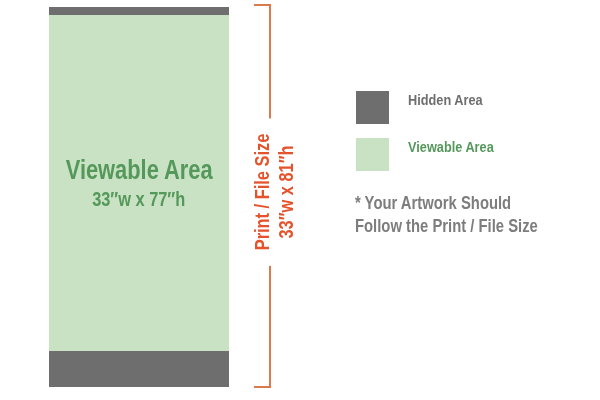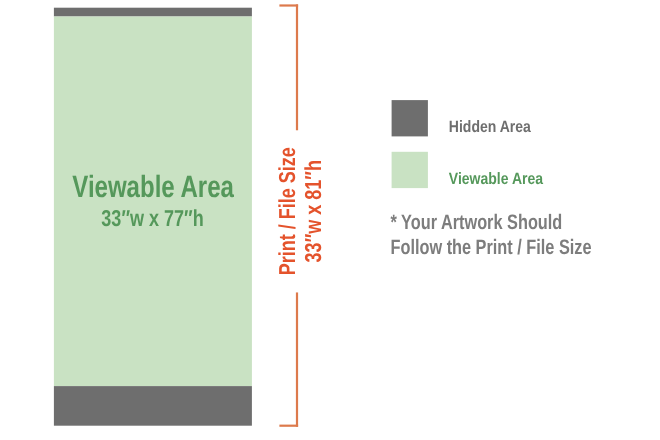--- a/index.html
+++ b/index.html
@@ -70,21 +70,21 @@
   }
 
   
   .legend{
     position:absolute;
     left:356px; top:91px;
     display:flex; flex-direction:column;
     gap:14px;
   }
   .legend-row{
-    display:flex; align-items:flex-end;
+    display:flex; align-items:flex-start;
     height:33px;
   }
   .swatch{
     width:33px; height:33px;
     flex:0 0 auto;
   }
   .legend-label{
     margin-left:19px;
     font-size:15px; font-weight:bold;
     white-space:nowrap;

